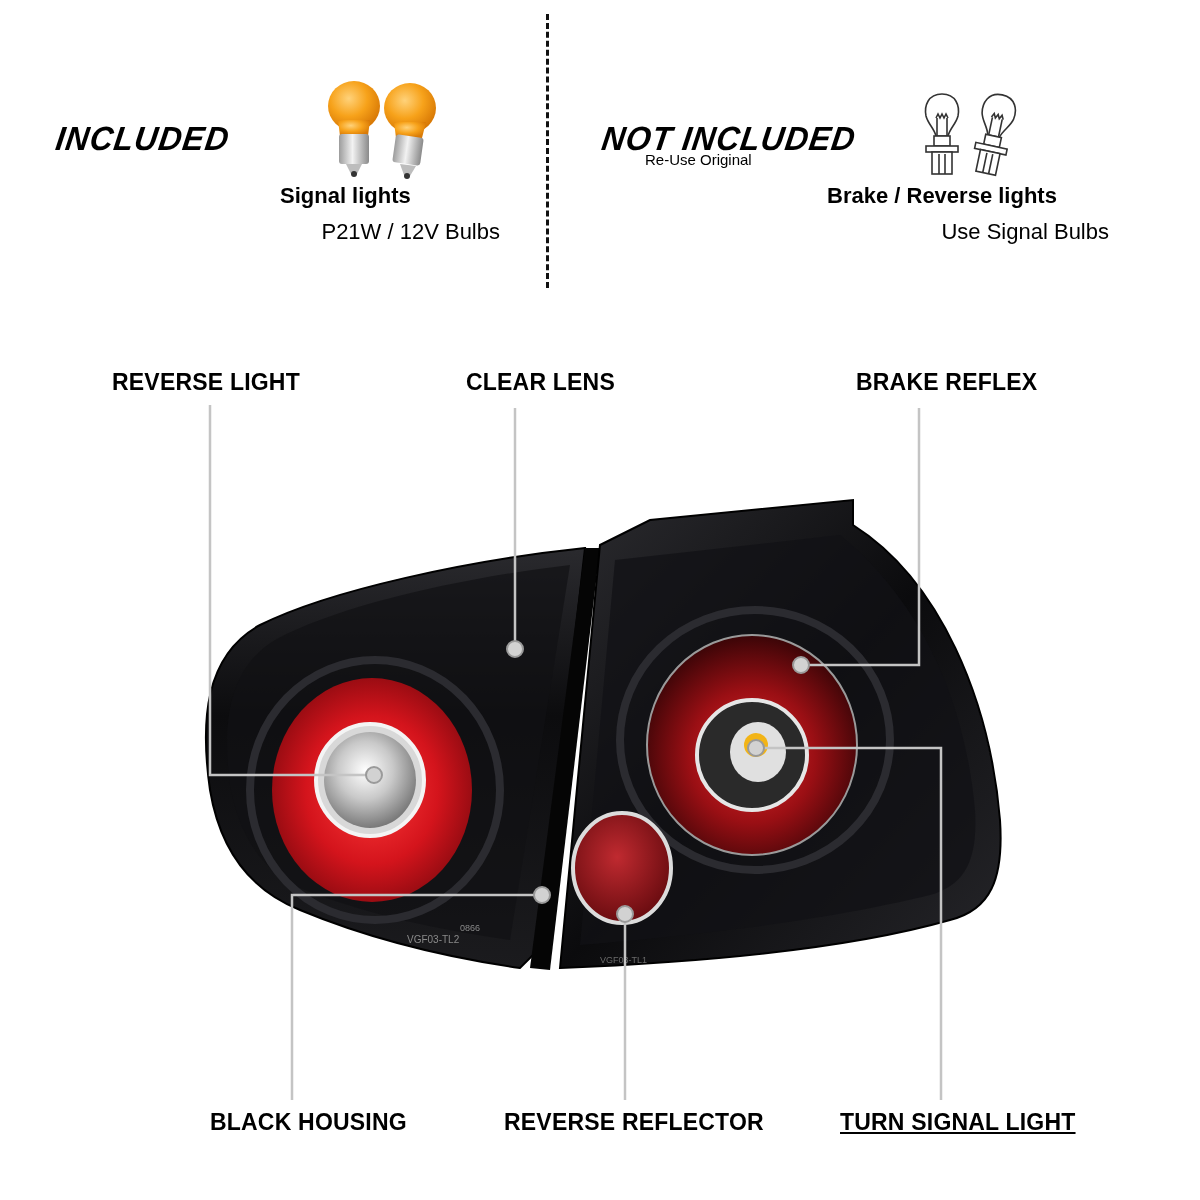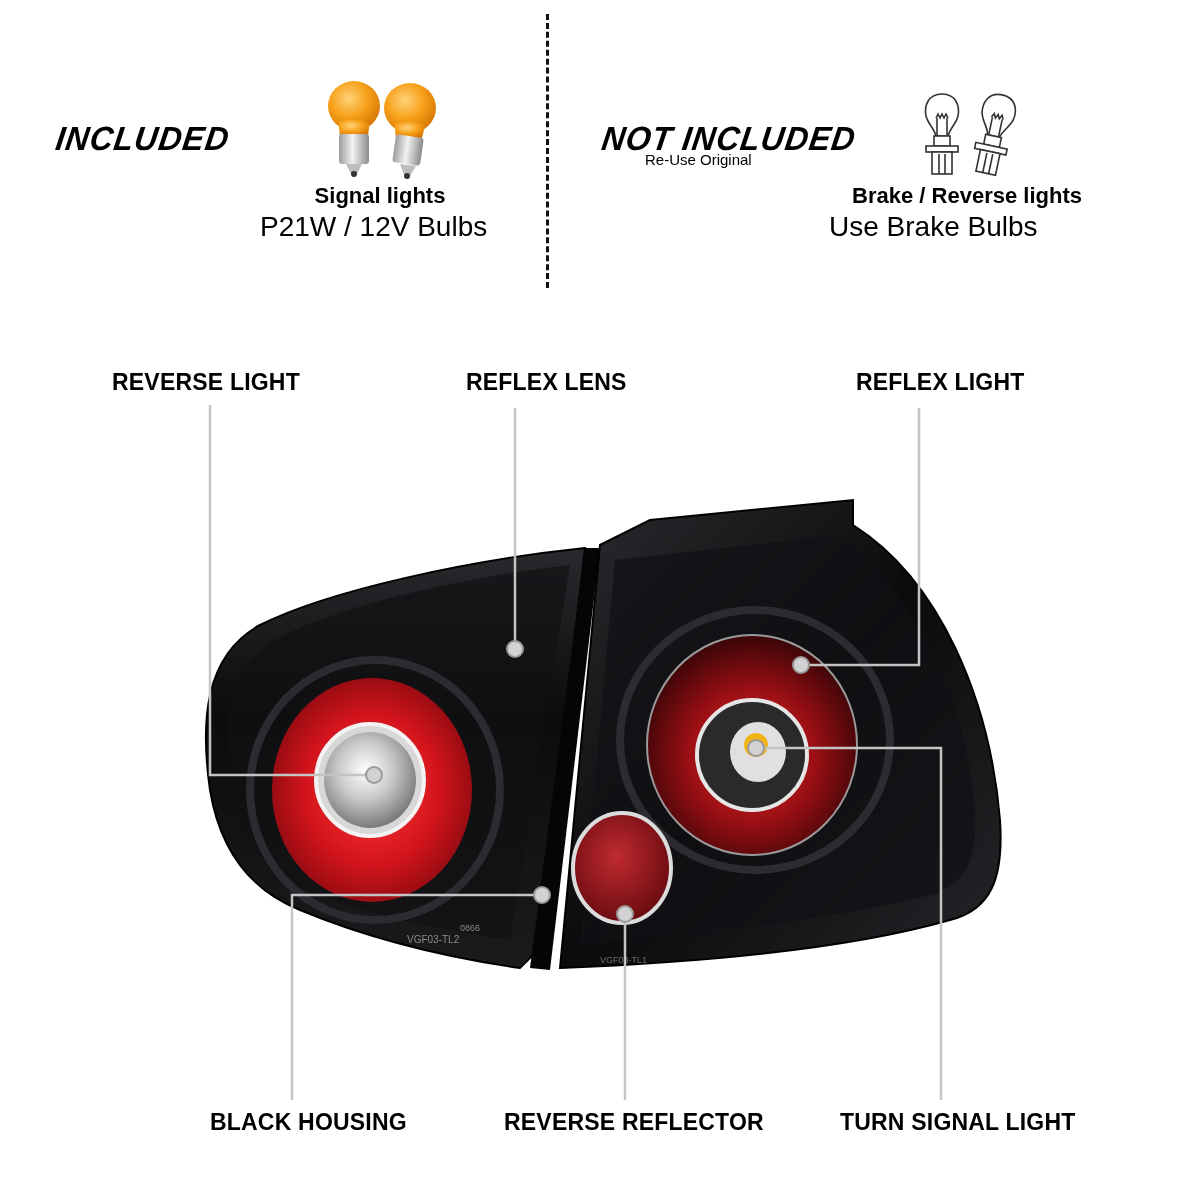--- a/index.html
+++ b/index.html
@@ -1,21 +1,21 @@
 <!DOCTYPE html>
 <html><head>
 <meta charset="utf-8">
 <style>
   html, body { margin: 0; padding: 0; background: #ffffff; }
   body { width: 1200px; height: 1200px; position: relative; overflow: hidden; font-family: "Liberation Sans", sans-serif; color: #000; }
   .abs { position: absolute; }
   .stamp { font-family: "Liberation Sans", sans-serif; font-weight: 900; font-style: italic; font-size: 32px; letter-spacing: 1px; transform: skewX(-8deg) scaleY(1.05); white-space: nowrap; }
   .sub-small { font-size: 15px; white-space: nowrap; }
-  .bulb-title { font-weight: bold; font-size: 22px; text-align: center; white-space: nowrap; }
-  .bulb-sub { font-size: 28px; text-align: left; white-space: nowrap; }
+  .bulb-title { font-weight: bold; font-size: 22px; white-space: nowrap; }
+  .bulb-sub { font-size: 22px; text-align: right; white-space: nowrap; margin-top: 8px; }
   .divider { left: 546px; top: 14px; width: 0; height: 274px; border-left: 3px dashed #111; }
   .label { font-weight: bold; font-size: 23px; white-space: nowrap; letter-spacing: 0.2px; text-align: right; }
   svg { display: block; }
 </style>
 </head>
 <body>
 
 <div class="abs stamp" style="left:56px; top:120px;">INCLUDED</div>
 
 <div class="abs" style="left:324px; top:80px; width:120px; height:100px;">
@@ -76,25 +76,25 @@
       <rect x="14" y="42" width="16" height="10" fill="#fff"></rect>
       <rect x="6" y="52" width="32" height="6" fill="#fff"></rect>
       <rect x="12" y="58" width="20" height="22" fill="#fff"></rect>
       <line x1="19" y1="60" x2="19" y2="80"></line>
         <line x1="25" y1="60" x2="25" y2="80"></line>
     </g>
   </svg>
 </div>
 
 <div class="abs bulb-title" style="left:827px; top:183px; width:280px;">Brake / Reverse lights</div>
-<div class="abs bulb-sub" style="left:829px; top:211px; width:280px;">Use Brake Bulbs</div>
+<div class="abs bulb-sub" style="left:829px; top:211px; width:280px;">Use Signal Bulbs</div>
 
 <div class="abs label" style="left:112px; top:369px;">REVERSE LIGHT</div>
-<div class="abs label" style="left:466px; top:369px;">REFLEX LENS</div>
-<div class="abs label" style="left:856px; top:369px;">REFLEX LIGHT</div>
+<div class="abs label" style="left:466px; top:369px;">CLEAR LENS</div>
+<div class="abs label" style="left:856px; top:369px;">BRAKE REFLEX</div>
 
 <div class="abs" style="left:0; top:0; width:1200px; height:1200px;">
   <svg width="1200" height="1200" viewBox="0 0 1200 1200">
     <defs>
       <radialGradient id="redL" cx="50%" cy="50%" r="55%">
         <stop offset="0%" stop-color="#ff3b3b"></stop>
         <stop offset="60%" stop-color="#d4141c"></stop>
         <stop offset="100%" stop-color="#8a0a10"></stop>
       </radialGradient>
       <radialGradient id="redR" cx="50%" cy="55%" r="55%">
@@ -173,13 +173,13 @@
 
 <div class="abs" style="left:366px; top:767px; width:16px; height:16px;"></div>
 <div class="abs" style="left:507px; top:641px; width:16px; height:16px;"></div>
 <div class="abs" style="left:793px; top:657px; width:16px; height:16px;"></div>
 <div class="abs" style="left:534px; top:887px; width:16px; height:16px;"></div>
 <div class="abs" style="left:617px; top:906px; width:16px; height:16px;"></div>
 <div class="abs" style="left:748px; top:740px; width:16px; height:16px;"></div>
 
 <div class="abs label" style="left:165px; top:1109px;margin-left:45px;">BLACK HOUSING</div>
 <div class="abs label" style="left:504px; top:1109px;">REVERSE REFLECTOR</div>
-<div class="abs label" style="left:840px; top:1109px;">TURN SIGNAL LIGHT</div>
+<div class="abs label" style="left:840px; top:1109px;text-decoration:underline;">TURN SIGNAL LIGHT</div>
 
 </body></html>

